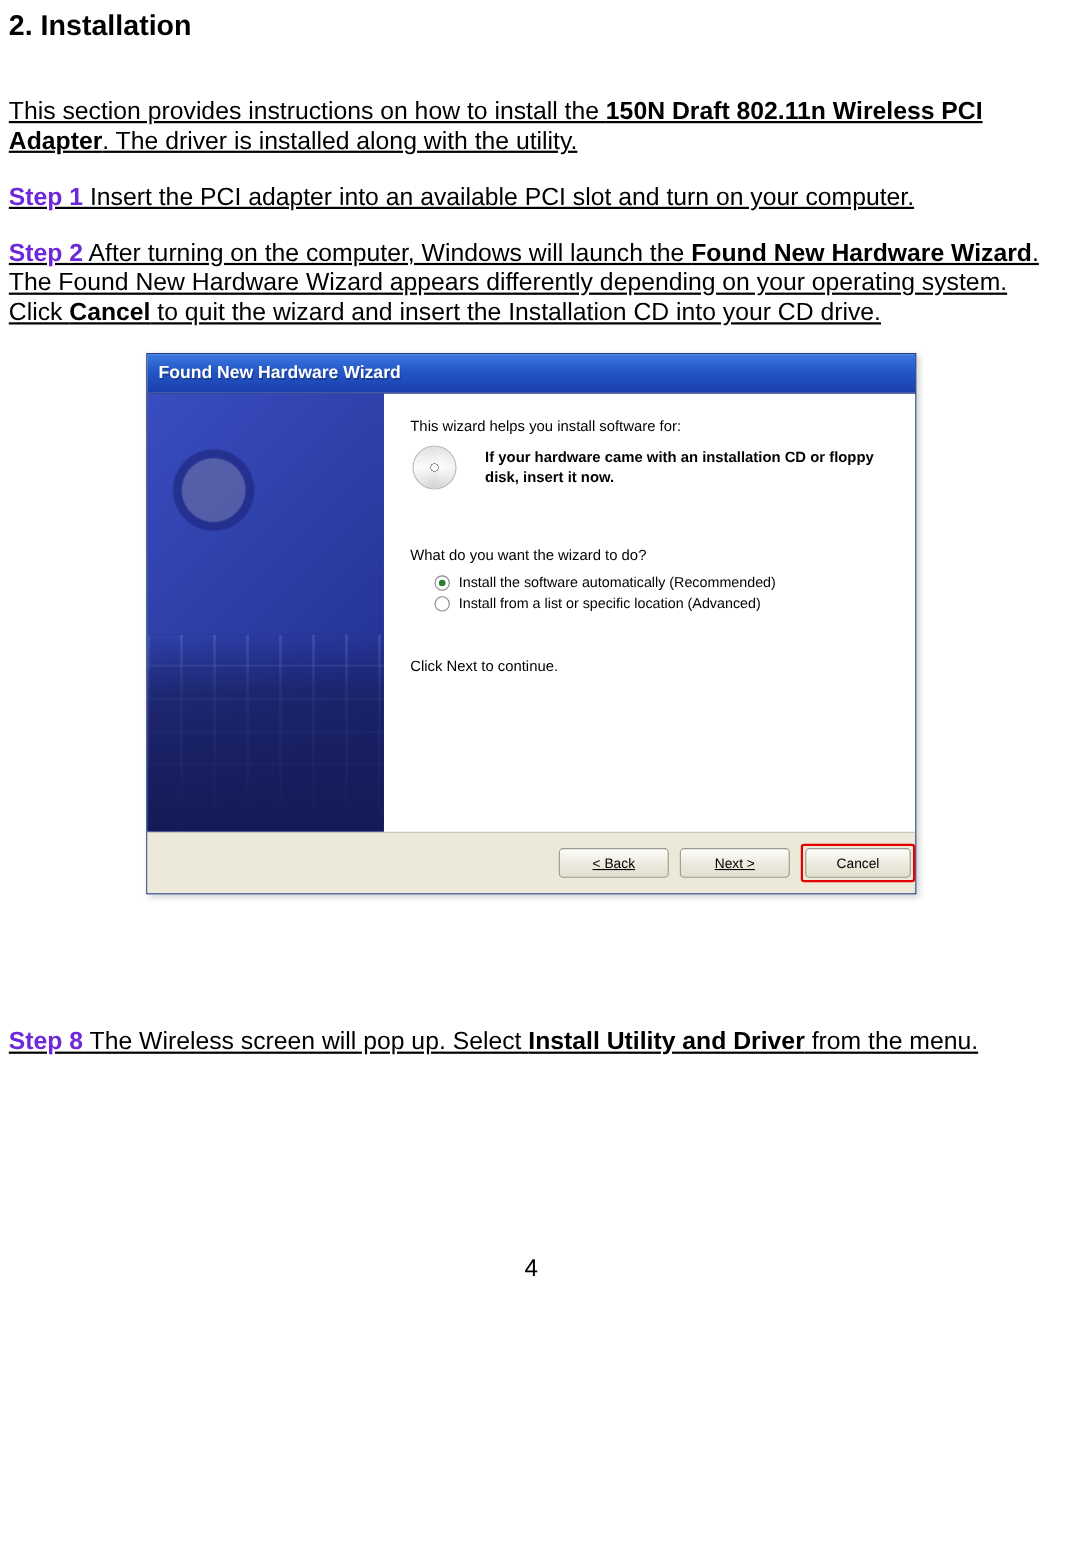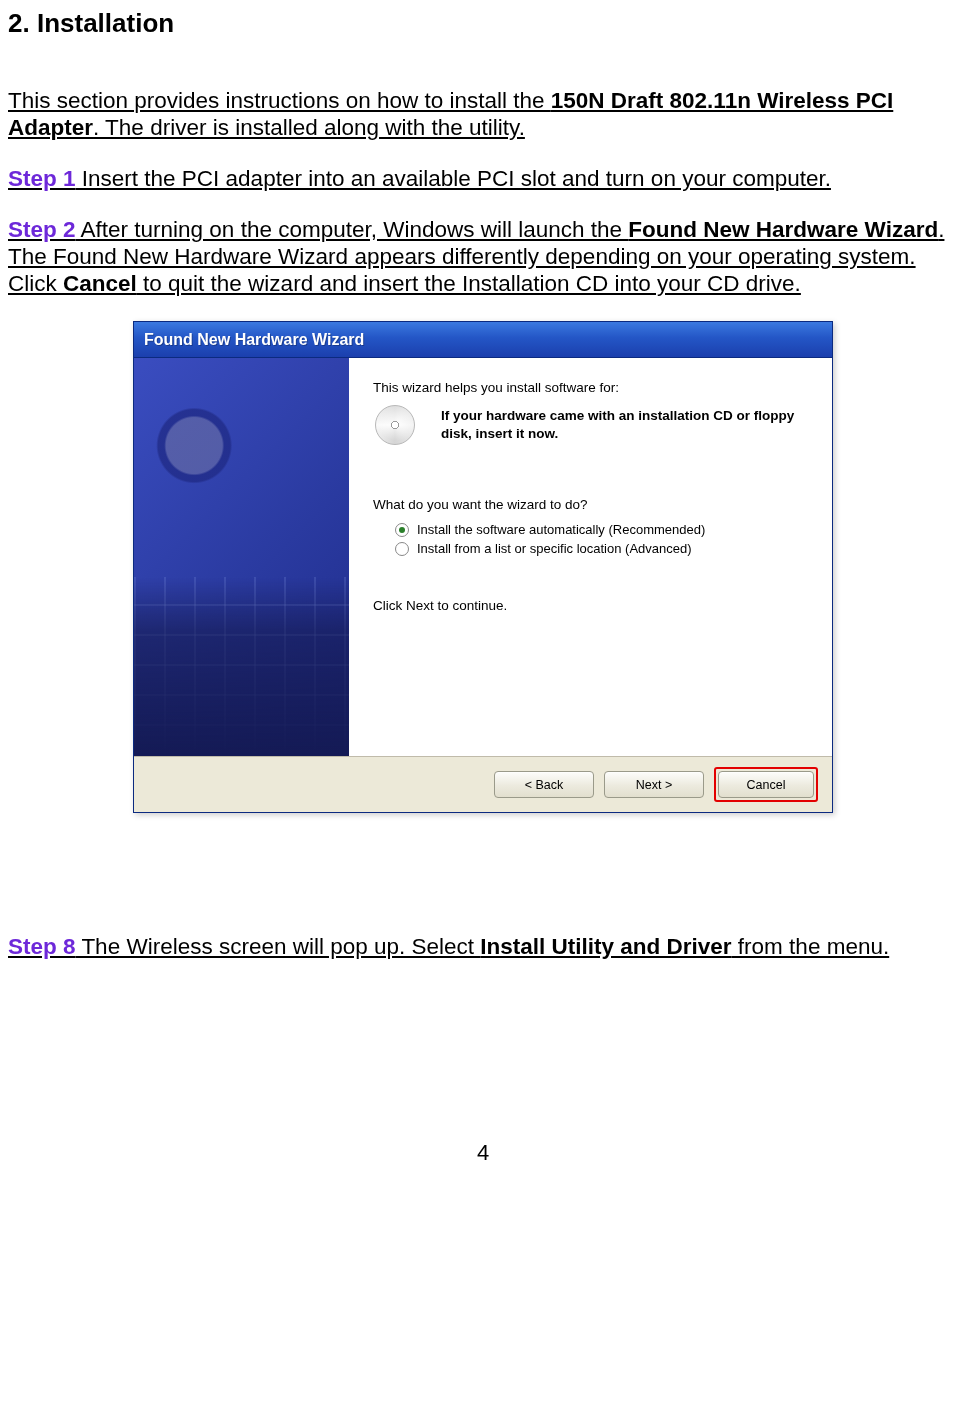--- a/index.html
+++ b/index.html
@@ -121,22 +121,22 @@
       background: #2a7f2a;
     }
     .continue { margin-top: 42px; margin-bottom: auto; }
     .button-row {
       height: 56px;
       background: #ece9d8;
       border-top: 1px solid #c0bbaa;
       display: flex;
       align-items: center;
       justify-content: flex-end;
-      padding-right: 14px;
       gap: 10px;
+      text-decoration: underline;
     }
     .wbtn {
       width: 100px;
       height: 27px;
       border-radius: 4px;
       border: 1px solid #9a9a8a;
       background: linear-gradient(to bottom, #fdfdfb 0%, #eceade 55%, #e2dfce 100%);
       font-family: Tahoma, sans-serif;
       font-size: 12.5px;
       color: #000;

